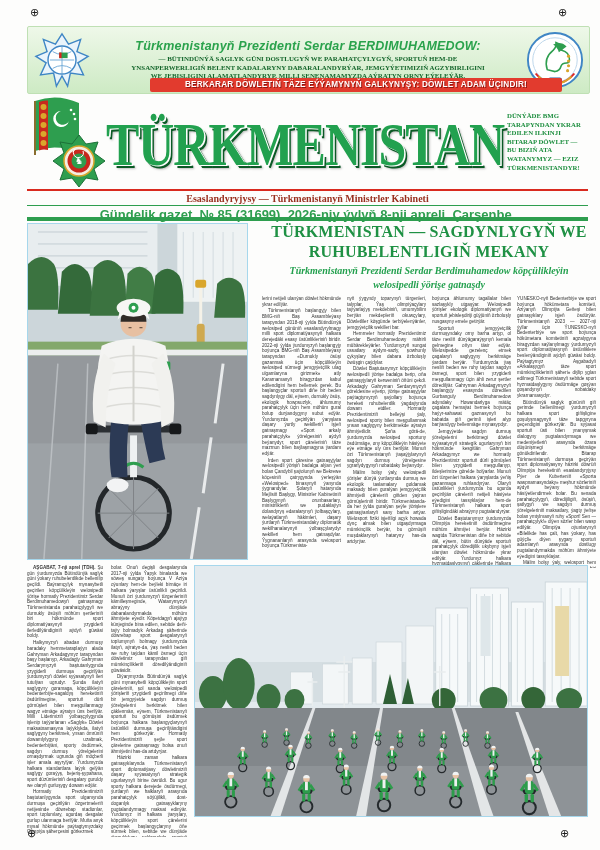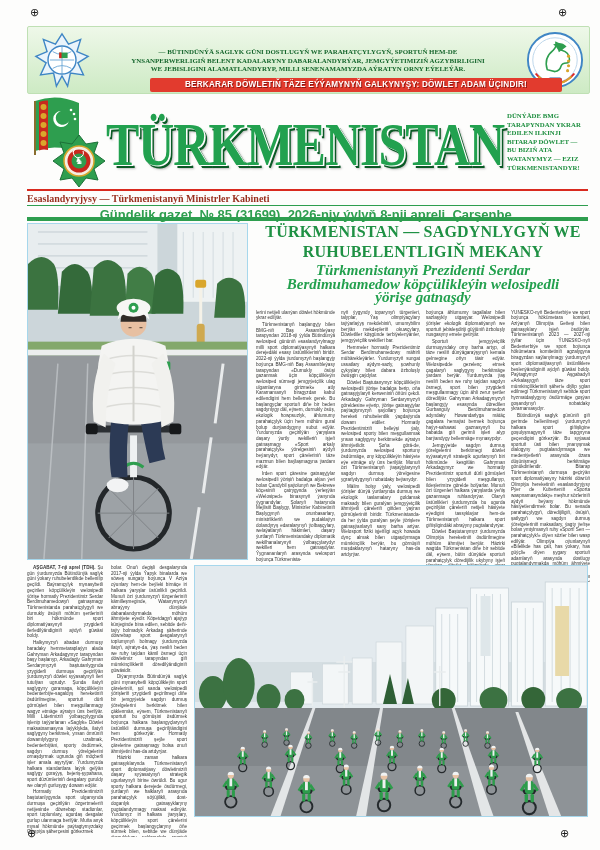--- a/index.html
+++ b/index.html
@@ -22,37 +22,37 @@
           letter-spacing:.2px;text-shadow:1px 1px 0 #8f1710;z-index:3;}
   .flagem{position:absolute;left:27px;top:95px;width:88px;height:96px;z-index:2;}
   .bigtitle{position:absolute;left:100px;top:106px;width:410px;text-align:center;z-index:2;
             font-family:"Liberation Serif",serif;font-weight:bold;font-size:50px;line-height:62px;
             color:#22a14f;white-space:nowrap;letter-spacing:-1px;
             transform:scaleY(1.22);transform-origin:center top;
             text-shadow:1.5px 1.5px 0 #ffffff,3px 3px 0 #0b5a26,4px 4px 2px rgba(0,0,0,.25);}
   .slogan{position:absolute;left:507px;top:112px;width:82px;font-family:"Liberation Serif",serif;
           font-weight:bold;font-size:6.8px;line-height:8.6px;color:#1f8f40;white-space:pre-line;z-index:2;}
   .redrule{position:absolute;left:27px;top:189px;width:561px;height:2px;background:#d92a1f;z-index:1;}
-  .founder{position:absolute;left:27px;top:193px;width:561px;
+  .founder{position:absolute;left:27px;top:193px;width:561px;text-align:center;
            font-family:"Liberation Serif",serif;font-weight:bold;font-size:10px;color:#993020;z-index:3;}
   .gthin{position:absolute;left:27px;top:205px;width:561px;height:1px;background:#2e9e4f;}
   .dateline{position:absolute;left:27px;top:207px;width:561px;text-align:center;
             font-weight:bold;font-size:13px;color:#2e9e4f;}
   .gbar{position:absolute;left:27px;top:217px;width:561px;height:4px;background:#2e9e4f;}
   
   .photoL{position:absolute;left:27px;top:223px;width:221px;height:337px;border:1.5px solid #a6d7ec;
           box-sizing:border-box;background:#cfd8db;}
   .photoB{position:absolute;left:194px;top:565px;width:394px;height:252px;border:1.5px solid #a6d7ec;
           box-sizing:border-box;background:#e3eaee;}
   .photoL svg,.photoB svg{display:block;width:100%;height:100%;}
   
-  .article{position:absolute;left:256px;top:222px;width:334px;}
+  .article{position:absolute;left:262px;top:222px;width:334px;}
   .headline{font-family:"Liberation Serif",serif;font-weight:bold;font-size:16px;line-height:19.5px;
             color:#1f9144;text-align:center;max-width:320px;margin:0 auto;letter-spacing:.2px;}
-  .subhead{font-family:"Liberation Serif",serif;font-weight:bold;font-style:italic;font-size:15px;
+  .subhead{font-family:"Liberation Serif",serif;font-weight:bold;font-style:italic;font-size:10px;
            line-height:13.5px;color:#23a04e;text-align:center;max-width:280px;margin:3px auto 0;}
   .cols{display:flex;gap:6px;margin-top:5px;height:283px;overflow:hidden;}
   .ncol{flex:1;overflow:hidden;font-size:4.6px;line-height:5.7px;text-align:justify;color:#333;}
   .ncol p{margin:0 0 1px;text-indent:6px;}
   .nofirst p:first-child{text-indent:0;}
   .col4wrap{flex:1;display:flex;flex-direction:column;overflow:hidden;}
   .col4wrap .ncol{flex:1;}
   .cont{flex:0 0 auto;text-align:center;font-size:4.9px;line-height:6px;padding-top:2px;color:#222;}
   .cont .rule{width:46px;height:0.8px;background:#444;margin:0 auto 2px;}
   
@@ -74,20 +74,21 @@
     <div class="hdr-embl">
       <svg viewBox="0 0 60 60">
         <polygon points="30,2 37,13 50,8 46,21 58,26 47,33 53,46 39,44 36,58 30,47 24,58 21,44 7,46 13,33 2,26 14,21 10,8 23,13" fill="#eaf4fb" stroke="#3f86c5" stroke-width="1.5"></polygon>
         <circle cx="30" cy="30" r="15" fill="#ffffff" stroke="#3f86c5" stroke-width="1.5"></circle>
         <path d="M17 30 h26 M30 16 v28 M20 21 q10 6 20 0 M20 39 q10 -6 20 0" stroke="#6fa9d6" stroke-width="1" fill="none"></path>
         <rect x="27" y="22" width="9" height="6" fill="#2e9e4f"></rect>
         <rect x="27" y="22" width="2.5" height="6" fill="#d22"></rect>
       </svg>
     </div>
     <div class="hdr-center">
+      <div class="hdr-title">Türkmenistanyň Prezidenti Serdar BERDIMUHAMEDOW:</div>
       <div class="hdr-quote">— BÜTINDÜNÝÄ SAGLYK GÜNI DOSTLUGYŇ WE PARAHATÇYLYGYŇ, SPORTUŇ HEM-DE
 YNSANPERWERLIGIŇ BELENT KADALARYNY DABARALANDYRÝAR, JEMGYÝETIMIZIŇ AGZYBIRLIGINI
 WE JEBISLIGINI ALAMATLANDYRYP, MILLI SENENAMAMYZDA AÝRATYN ORNY EÝELEÝÄR.</div>
     </div>
     <div class="hdr-logo">
       <svg viewBox="0 0 60 60">
         <circle cx="30" cy="30" r="28" fill="#ffffff" stroke="#3f86c5" stroke-width="2"></circle>
         <circle cx="30" cy="30" r="23" fill="#ffffff" stroke="#bcd6ea" stroke-width="1"></circle>
         <path d="M22 40 q-4 -12 6 -20 q4 -4 3 -8 q6 2 6 8 q8 2 8 10 q0 3 -3 3 q-5 0-6 4 q-1 4 -6 5 z" fill="#ffffff" stroke="#2e9e4f" stroke-width="1.6"></path>
         <path d="M28 14 q8 -4 14 2 l-8 6 q-2 -6 -6 -8z" fill="#2e9e4f"></path>

